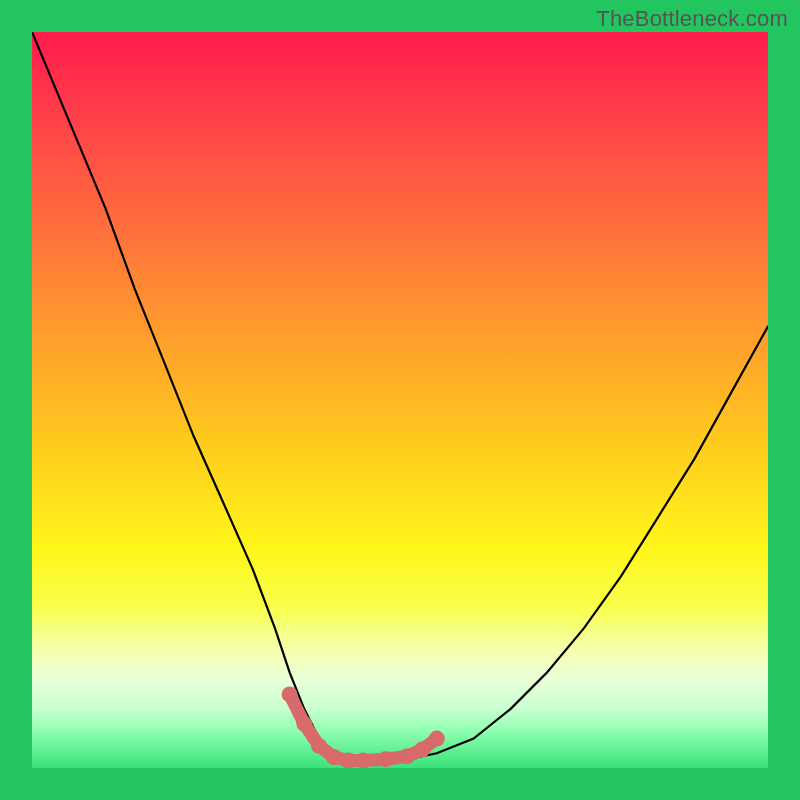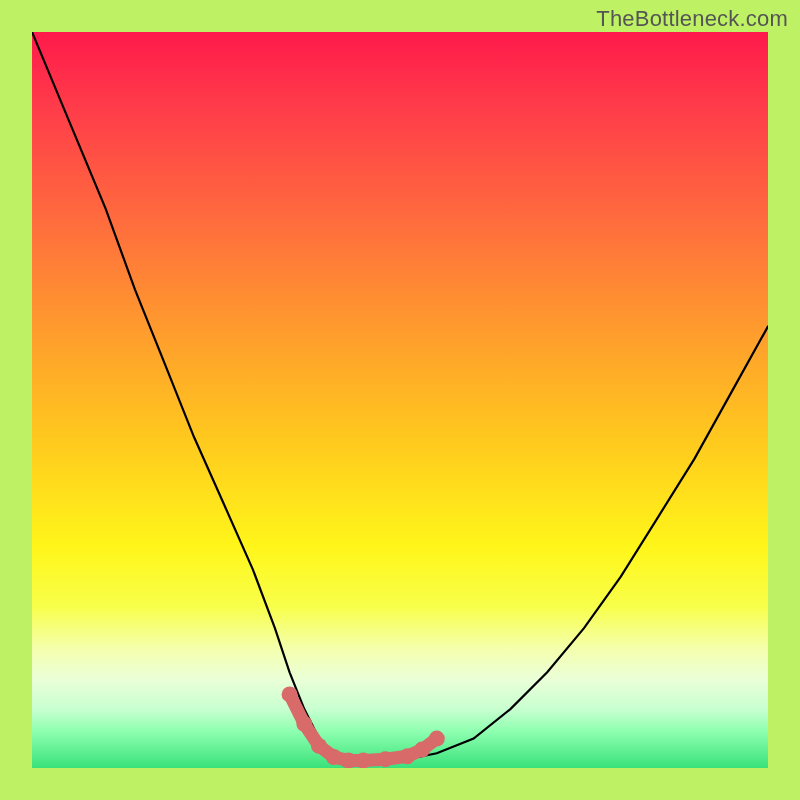--- a/index.html
+++ b/index.html
@@ -10,21 +10,21 @@
     background: #000;
     overflow: hidden;
     font-family: Arial, Helvetica, sans-serif;
   }
   .frame {
     position: absolute;
     top: 0;
     left: 0;
     width: 800px;
     height: 800px;
-    background: #bef264;
+    background: #22c55e;
   }
   .plot-area {
     position: absolute;
     top: 32px;
     left: 32px;
     width: 736px;
     height: 736px;
     background: linear-gradient(to bottom,
       #ff1a4b 0%,
       #ff3b4a 10%,

